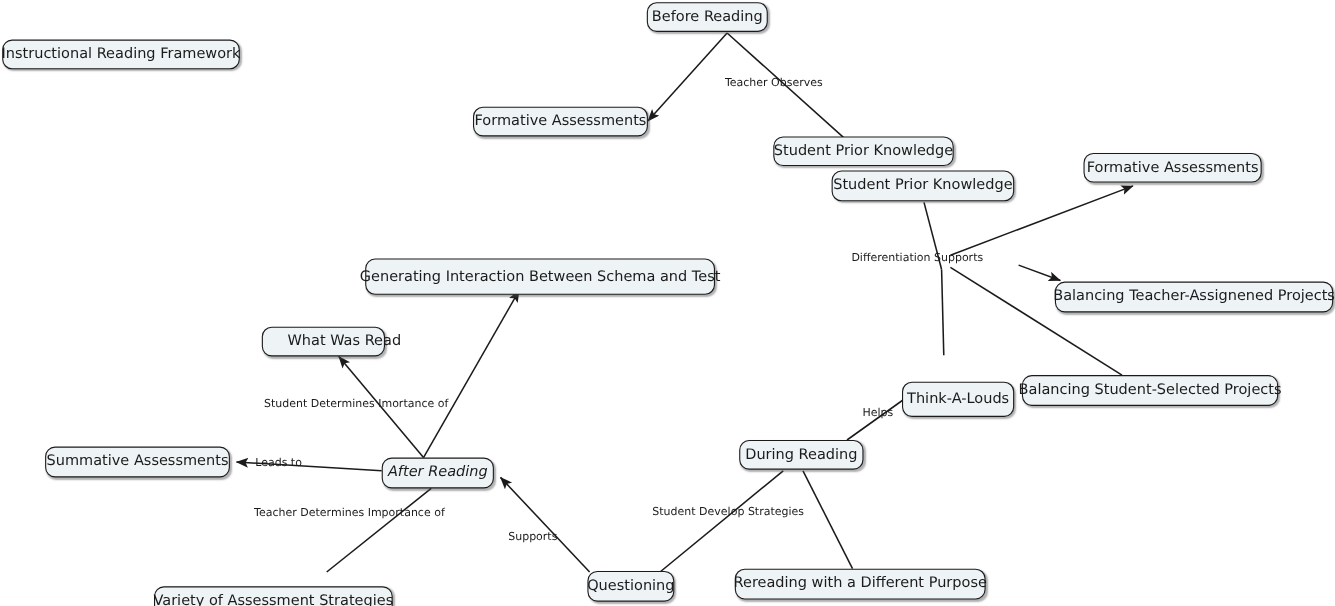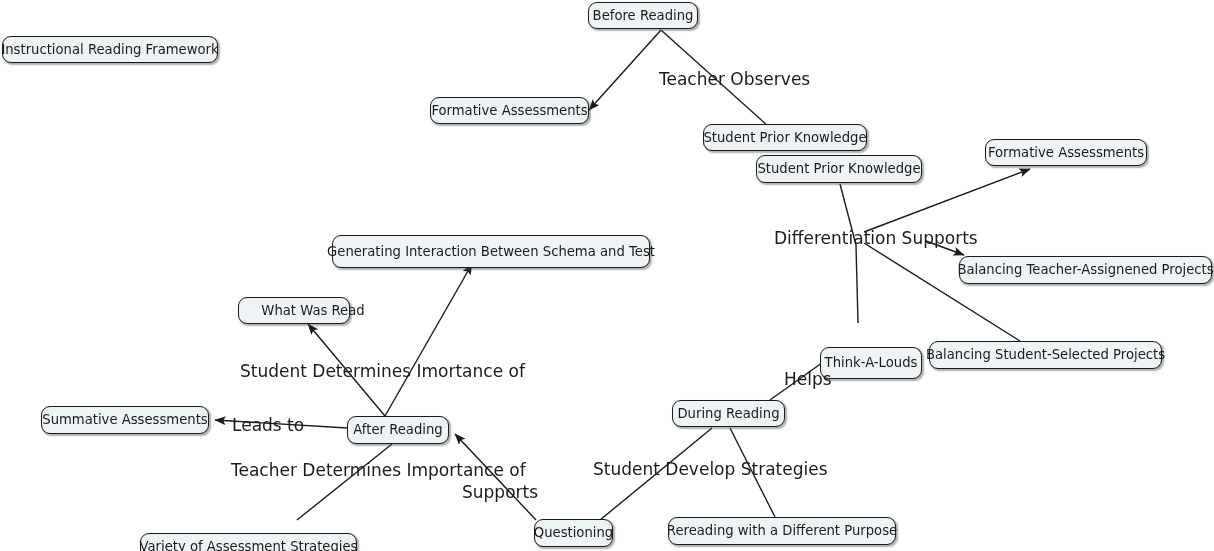--- a/index.html
+++ b/index.html
@@ -23,21 +23,21 @@
     white-space:nowrap;
     display:flex;
     align-items:center;
     justify-content:center;
     padding:0 9px;
     box-shadow:1.5px 1.5px 1.6px rgba(80,80,80,0.45);
   }
   .edge-label{
     position:absolute;
     color:#1b1b1b;
-    font-size:17px;
+    font-size:10px;
     line-height:1;
     white-space:nowrap;
     background:transparent;
   }
 </style>
 </head>
 <body>
 
 <div id="canvas">
   <svg id="edges" xmlns="http://www.w3.org/2000/svg">
@@ -72,21 +72,21 @@
       <div class="node" style="left: 756px; top: 155px; width: 166px; height: 28px;">Student Prior Knowledge</div>
       <div class="node" style="left: 985px; top: 139px; width: 162px; height: 27px;">Formative Assessments</div>
       <div class="node" style="left: 959px; top: 256px; width: 253px; height: 28px;">Balancing Teacher-Assignened Projects</div>
       <div class="node" style="left: 929px; top: 341px; width: 233px; height: 28px;">Balancing Student-Selected Projects</div>
       <div class="node" style="left: 820px; top: 323px; width: 102px; height: 32px; margin-top: 24px;">Think-A-Louds</div>
       <div class="node" style="left: 672px; top: 400px; width: 113px; height: 27px;">During Reading</div>
       <div class="node" style="left: 668px; top: 517px; width: 228px; height: 28px;">Rereading with a Different Purpose</div>
       <div class="node" style="left: 534px; top: 519px; width: 79px; height: 28px;">Questioning</div>
       <div class="node" style="left: 332px; top: 235px; width: 318px; height: 33px;">Generating Interaction Between Schema and Test</div>
       <div class="node" style="left: 238px; top: 297px; width: 112px; height: 27px; padding-left: 47px;">What Was Read</div>
-      <div class="node" style="left: 347px; top: 416px; width: 102px; height: 28px;">After Reading</div>
+      <div class="node" style="left: 347px; top: 416px; width: 102px; height: 28px; font-style: italic;">After Reading</div>
       <div class="node" style="left: 41px; top: 406px; width: 168px; height: 28px;">Summative Assessments</div>
       <div class="node" style="left: 140px; top: 520px; width: 217px; height: 28px; margin-top: 13px;">Variety of Assessment Strategies</div>
     </div>
   <div id="label-layer">
       <div class="edge-label" style="left: 659px; top: 71px;">Teacher Observes</div>
       <div class="edge-label" style="left: 774px; top: 230px;">Differentiation Supports</div>
       <div class="edge-label" style="left: 784px; top: 371px;">Helps</div>
       <div class="edge-label" style="left: 593px; top: 461px;">Student Develop Strategies</div>
       <div class="edge-label" style="left: 240px; top: 363px;">Student Determines Imortance of</div>
       <div class="edge-label" style="left: 231px; top: 462px;">Teacher Determines Importance of</div>

